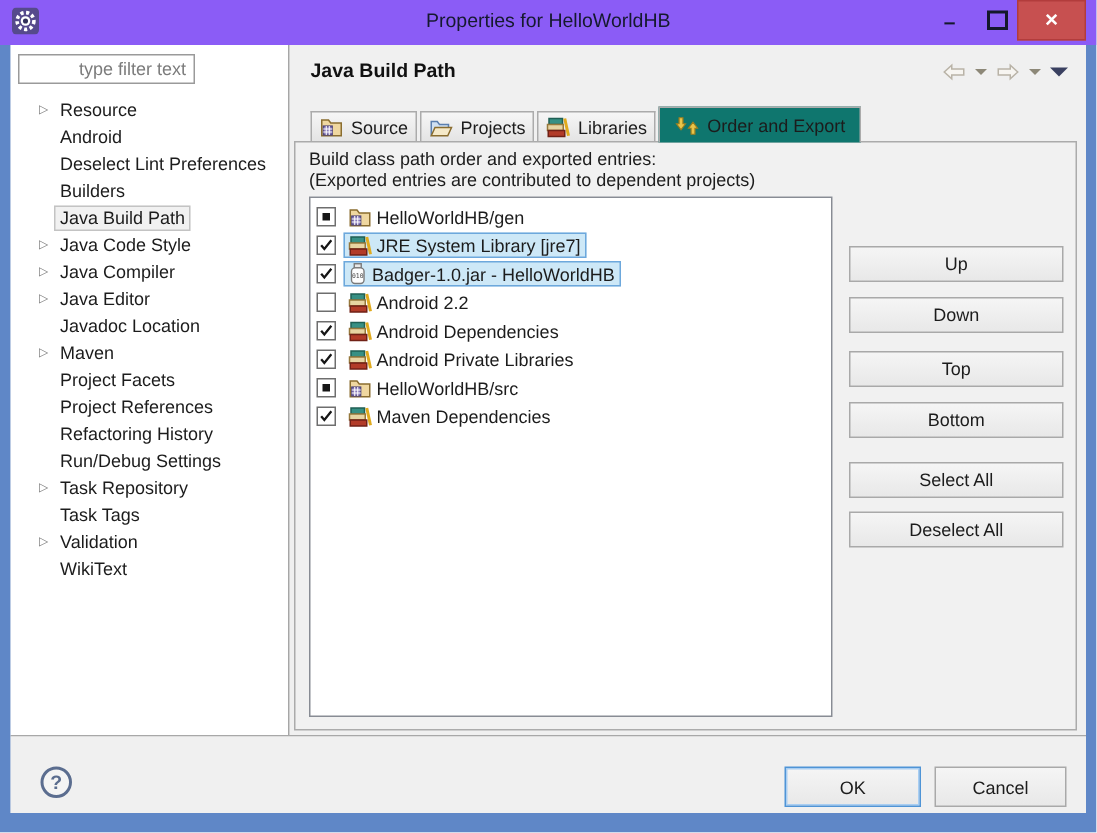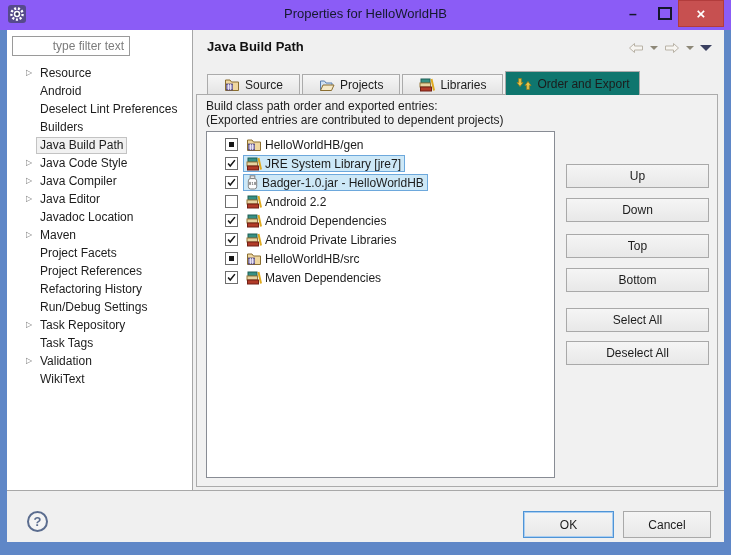--- a/index.html
+++ b/index.html
@@ -36,38 +36,38 @@
   .twist{position:absolute;left:19px;top:0;width:10px;color:#7a7a7a;font-size:8px;font-family:"DejaVu Sans",sans-serif;}
   .titem.sel .tlabel{background:#f1f1f1;border:1px solid #c3c3c3;padding:0 3px 1px 3px;margin-left:-4px;}
   
   .page-title{position:absolute;left:200px;top:9px;font-size:13px;font-weight:bold;color:#111;}
   .nav{position:absolute;top:12px;right:12px;display:flex;align-items:center;gap:6px;}
   .caret{width:0;height:0;border-left:4px solid transparent;border-right:4px solid transparent;border-top:4px solid #8d8878;}
   .caret.dark{border-left-width:6px;border-right-width:6px;border-top:6px solid #3a4060;}
   
   .tabstrip{position:absolute;left:200px;top:43px;height:22px;display:flex;align-items:flex-end;}
   .tab{
-    display:flex;align-items:center;gap:5px;height:21px;padding:0 16px;box-sizing:border-box;
+    display:flex;align-items:center;gap:5px;height:21px;padding:0 5px;box-sizing:border-box;
     border:1px solid #ababab;border-bottom:none;margin-right:2px;
     background:linear-gradient(#f6f6f6,#e3e3e3);cursor:default;white-space:nowrap;
   }
   .tab.active{height:24px;background:#0f766e;position:relative;z-index:3;padding:0 10px;}
   .tabicon{width:16px;height:14px;flex:0 0 auto;}
   
   .tabpanel{
     position:absolute;left:189px;top:64px;width:522px;height:393px;box-sizing:border-box;
     border:1px solid #ababab;background:#f1f1f1;z-index:1;
   }
   .desc1{position:absolute;left:9px;top:4px;}
   .desc2{position:absolute;left:9px;top:18px;}
   .listbox{
     position:absolute;left:9px;top:36px;width:349px;height:347px;box-sizing:border-box;
     background:#fff;border:1px solid #888c94;overflow:hidden;padding-top:3px;
   }
-  .lrow{position:relative;height:19px;display:flex;align-items:center;padding-left:4px;cursor:default;margin-left:14px;}
+  .lrow{position:relative;height:19px;display:flex;align-items:center;padding-left:4px;cursor:default;}
   .cb{
     width:13px;height:13px;box-sizing:border-box;border:1px solid #6e6e6e;background:#fff;
     display:flex;align-items:center;justify-content:center;flex:0 0 auto;
   }
   .cb .check{display:none;width:11px;height:11px;}
   .cb .sq{display:none;width:5px;height:5px;background:#161616;}
   .cb.checked .check{display:block;}
   .cb.partial .sq{display:block;}
   .lwrap{display:inline-flex;align-items:center;gap:3px;margin-left:5px;padding:0 3px 0 2px;height:17px;border:1px solid transparent;box-sizing:border-box;white-space:nowrap;}
   .lwrap.sel{background:#cde8f7;border-color:#6da8dc;}

